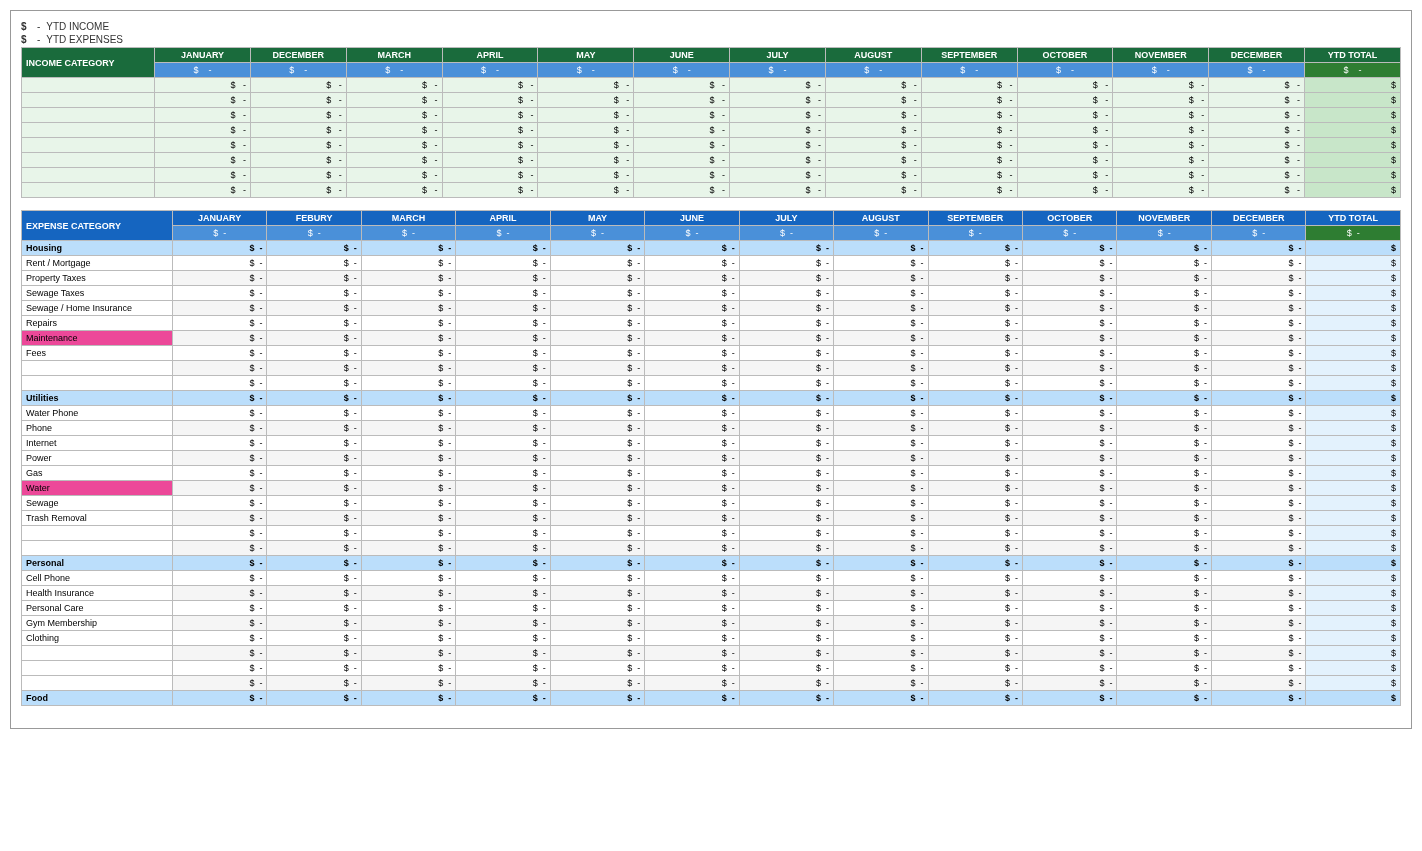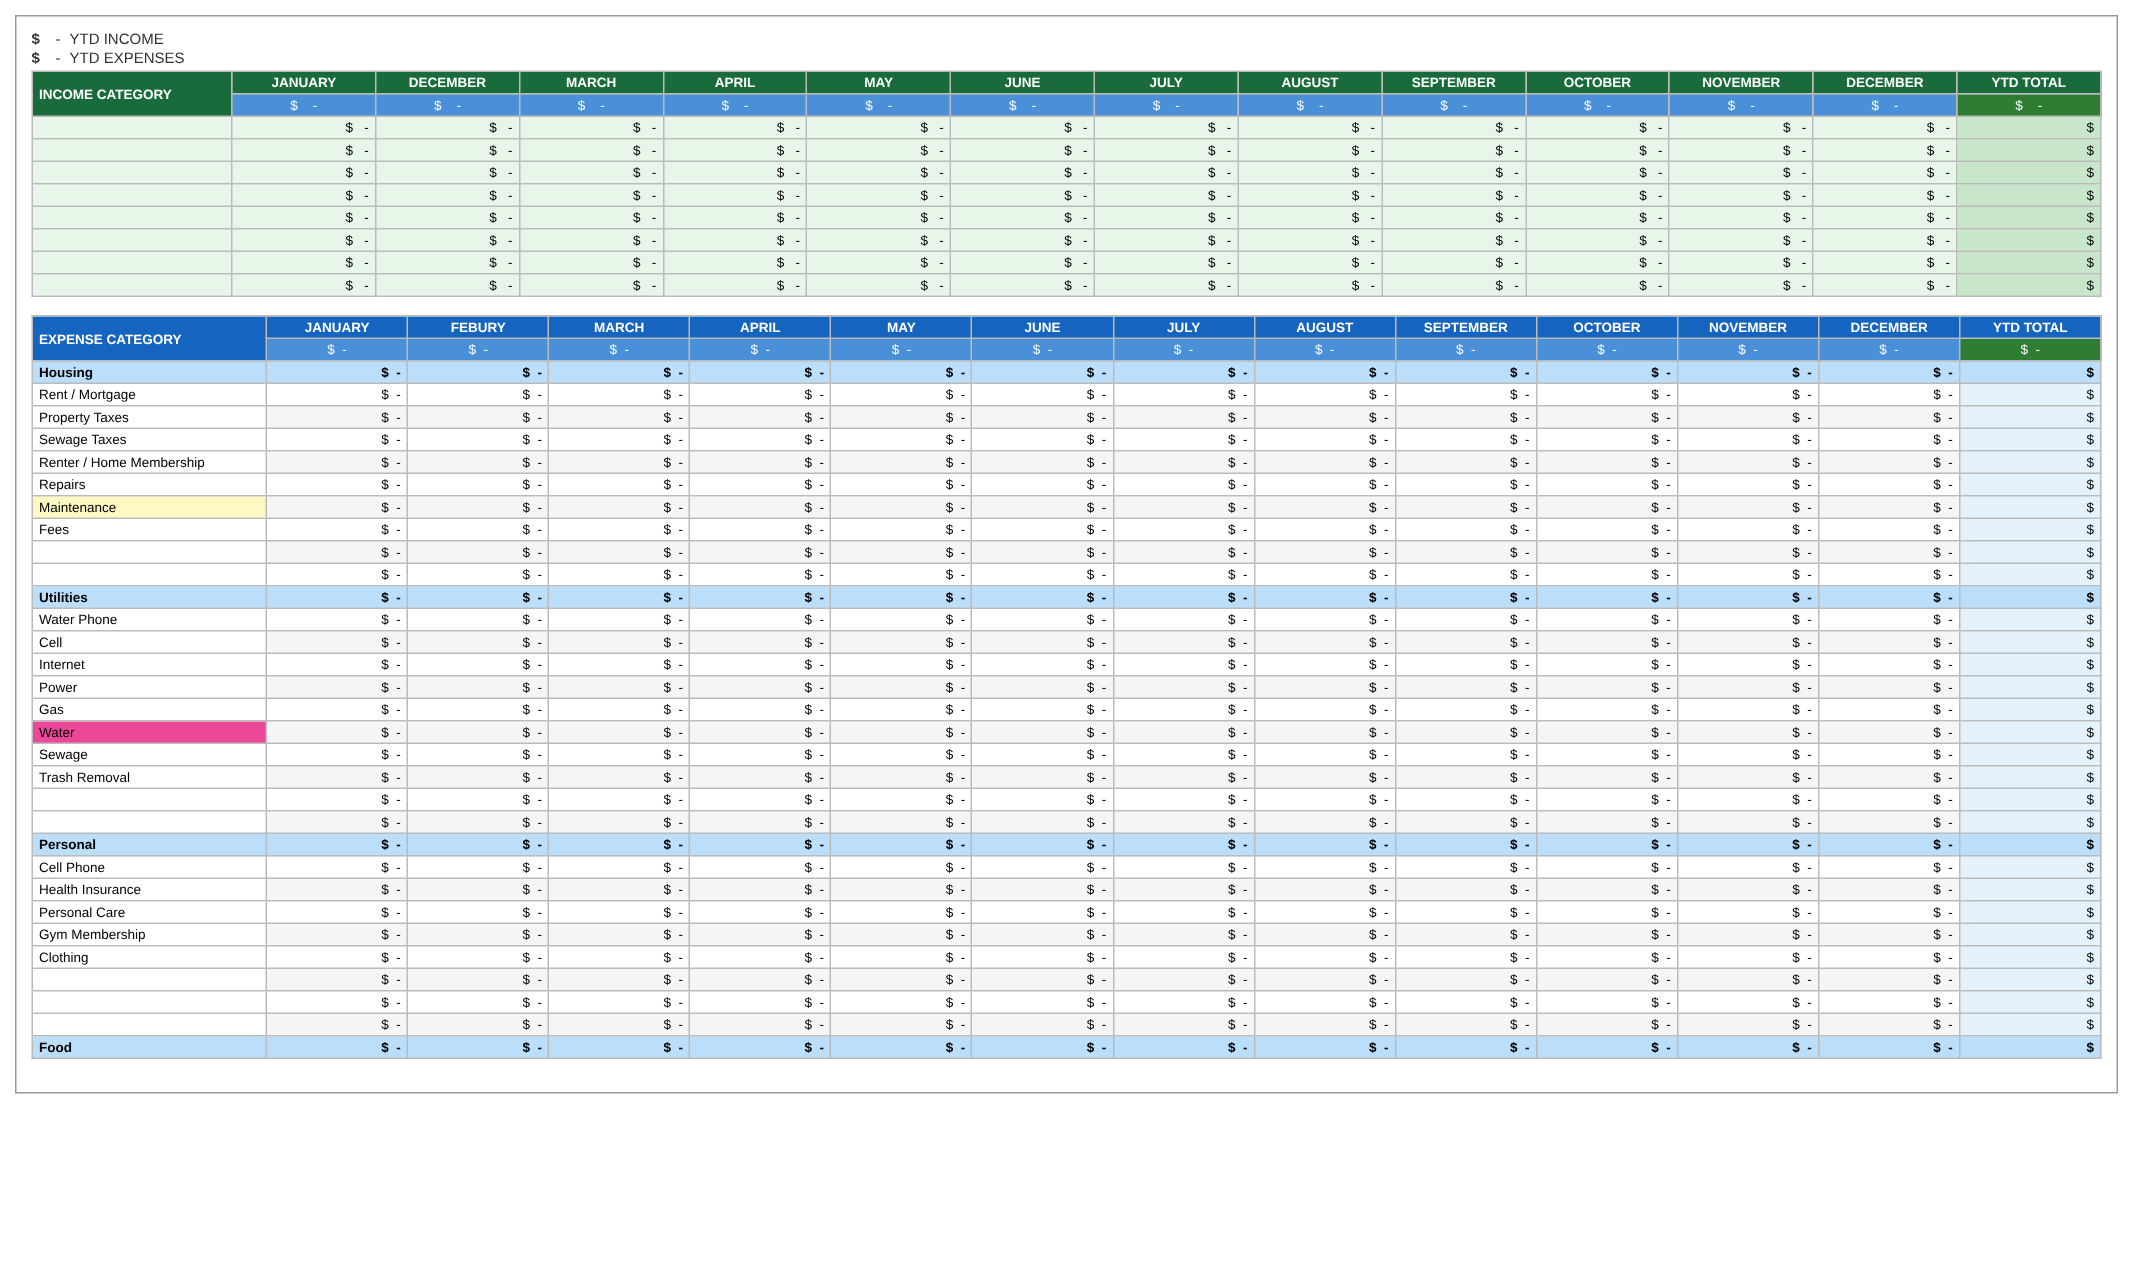--- a/index.html
+++ b/index.html
@@ -433,21 +433,21 @@
           <td style="text-align: right; background: rgb(255, 255, 255);">$ &nbsp;-</td>
           <td style="text-align: right; background: rgb(255, 255, 255);">$ &nbsp;-</td>
           <td style="text-align: right; background: rgb(255, 255, 255);">$ &nbsp;-</td>
           <td style="text-align: right; background: rgb(255, 255, 255);">$ &nbsp;-</td>
           <td style="text-align: right; background: rgb(255, 255, 255);">$ &nbsp;-</td>
           <td style="text-align: right; background: rgb(255, 255, 255);">$ &nbsp;-</td>
           <td style="text-align: right; background: rgb(255, 255, 255);">$ &nbsp;-</td>
           <td class="ytd-cell" style="text-align: right; background: rgb(227, 242, 253);">$</td>
         </tr>
         <tr class="expense-row">
-          <td class="cat-label" style="background: rgb(255, 255, 255);">Renter / Home Membership</td>
+          <td class="cat-label" style="background: rgb(255, 255, 255);">Sewage / Home Insurance</td>
           <td style="text-align: right; background: rgb(245, 245, 245);">$ &nbsp;-</td>
           <td style="text-align: right; background: rgb(245, 245, 245);">$ &nbsp;-</td>
           <td style="text-align: right; background: rgb(245, 245, 245);">$ &nbsp;-</td>
           <td style="text-align: right; background: rgb(245, 245, 245);">$ &nbsp;-</td>
           <td style="text-align: right; background: rgb(245, 245, 245);">$ &nbsp;-</td>
           <td style="text-align: right; background: rgb(245, 245, 245);">$ &nbsp;-</td>
           <td style="text-align: right; background: rgb(245, 245, 245);">$ &nbsp;-</td>
           <td style="text-align: right; background: rgb(245, 245, 245);">$ &nbsp;-</td>
           <td style="text-align: right; background: rgb(245, 245, 245);">$ &nbsp;-</td>
           <td style="text-align: right; background: rgb(245, 245, 245);">$ &nbsp;-</td>
@@ -465,21 +465,21 @@
           <td style="text-align: right; background: rgb(255, 255, 255);">$ &nbsp;-</td>
           <td style="text-align: right; background: rgb(255, 255, 255);">$ &nbsp;-</td>
           <td style="text-align: right; background: rgb(255, 255, 255);">$ &nbsp;-</td>
           <td style="text-align: right; background: rgb(255, 255, 255);">$ &nbsp;-</td>
           <td style="text-align: right; background: rgb(255, 255, 255);">$ &nbsp;-</td>
           <td style="text-align: right; background: rgb(255, 255, 255);">$ &nbsp;-</td>
           <td style="text-align: right; background: rgb(255, 255, 255);">$ &nbsp;-</td>
           <td class="ytd-cell" style="text-align: right; background: rgb(227, 242, 253);">$</td>
         </tr>
         <tr class="expense-row">
-          <td class="cat-label" style="background: #fef9c3;">Maintenance</td>
+          <td class="cat-label" style="background: #ec4899;">Maintenance</td>
           <td style="text-align: right; background: rgb(245, 245, 245);">$ &nbsp;-</td>
           <td style="text-align: right; background: rgb(245, 245, 245);">$ &nbsp;-</td>
           <td style="text-align: right; background: rgb(245, 245, 245);">$ &nbsp;-</td>
           <td style="text-align: right; background: rgb(245, 245, 245);">$ &nbsp;-</td>
           <td style="text-align: right; background: rgb(245, 245, 245);">$ &nbsp;-</td>
           <td style="text-align: right; background: rgb(245, 245, 245);">$ &nbsp;-</td>
           <td style="text-align: right; background: rgb(245, 245, 245);">$ &nbsp;-</td>
           <td style="text-align: right; background: rgb(245, 245, 245);">$ &nbsp;-</td>
           <td style="text-align: right; background: rgb(245, 245, 245);">$ &nbsp;-</td>
           <td style="text-align: right; background: rgb(245, 245, 245);">$ &nbsp;-</td>
@@ -561,21 +561,21 @@
           <td style="text-align: right; background: rgb(255, 255, 255);">$ &nbsp;-</td>
           <td style="text-align: right; background: rgb(255, 255, 255);">$ &nbsp;-</td>
           <td style="text-align: right; background: rgb(255, 255, 255);">$ &nbsp;-</td>
           <td style="text-align: right; background: rgb(255, 255, 255);">$ &nbsp;-</td>
           <td style="text-align: right; background: rgb(255, 255, 255);">$ &nbsp;-</td>
           <td style="text-align: right; background: rgb(255, 255, 255);">$ &nbsp;-</td>
           <td style="text-align: right; background: rgb(255, 255, 255);">$ &nbsp;-</td>
           <td class="ytd-cell" style="text-align: right; background: rgb(227, 242, 253);">$</td>
         </tr>
         <tr class="expense-row">
-          <td class="cat-label" style="background: rgb(255, 255, 255);">Cell</td>
+          <td class="cat-label" style="background: rgb(255, 255, 255);">Phone</td>
           <td style="text-align: right; background: rgb(245, 245, 245);">$ &nbsp;-</td>
           <td style="text-align: right; background: rgb(245, 245, 245);">$ &nbsp;-</td>
           <td style="text-align: right; background: rgb(245, 245, 245);">$ &nbsp;-</td>
           <td style="text-align: right; background: rgb(245, 245, 245);">$ &nbsp;-</td>
           <td style="text-align: right; background: rgb(245, 245, 245);">$ &nbsp;-</td>
           <td style="text-align: right; background: rgb(245, 245, 245);">$ &nbsp;-</td>
           <td style="text-align: right; background: rgb(245, 245, 245);">$ &nbsp;-</td>
           <td style="text-align: right; background: rgb(245, 245, 245);">$ &nbsp;-</td>
           <td style="text-align: right; background: rgb(245, 245, 245);">$ &nbsp;-</td>
           <td style="text-align: right; background: rgb(245, 245, 245);">$ &nbsp;-</td>

